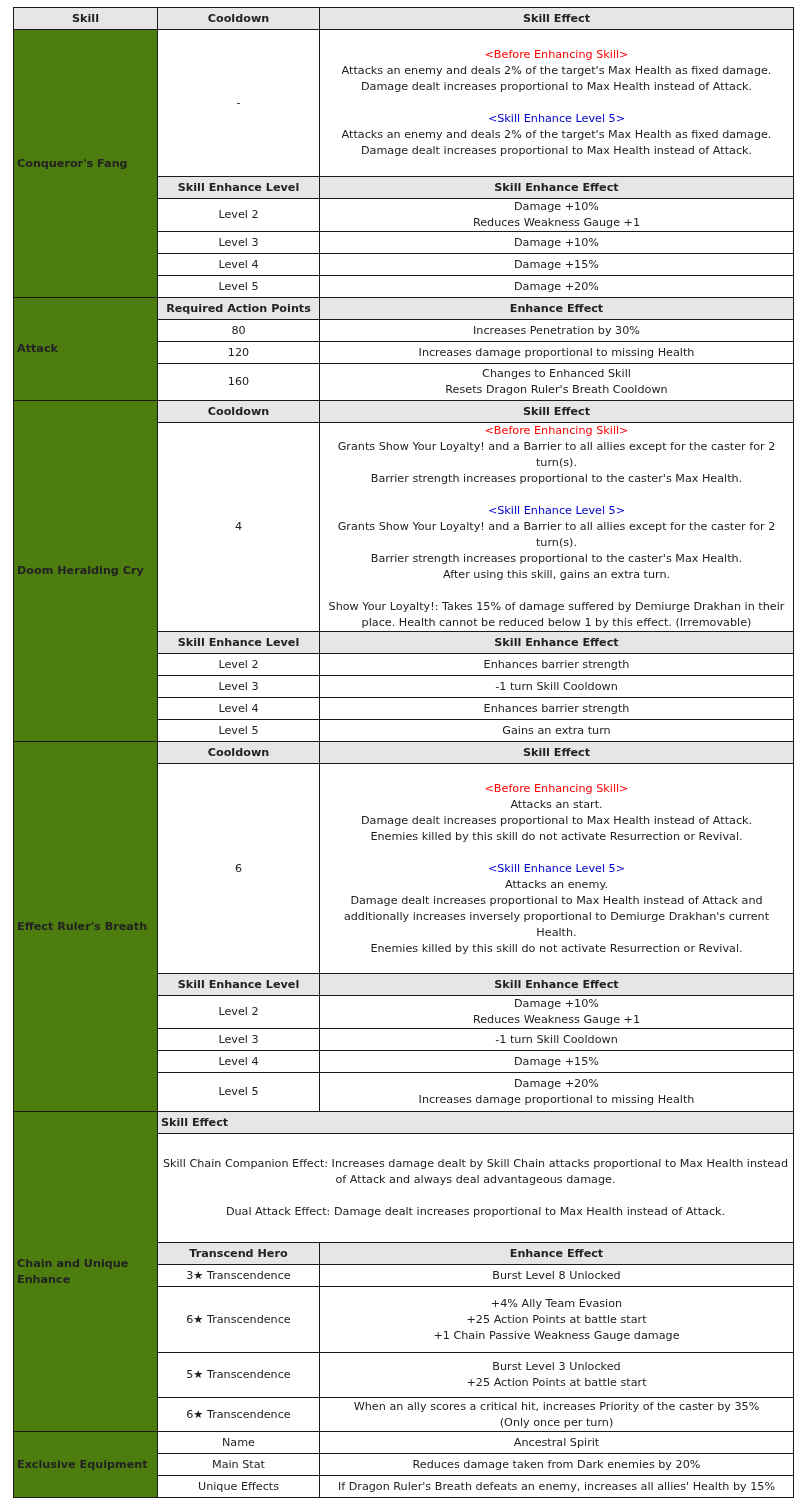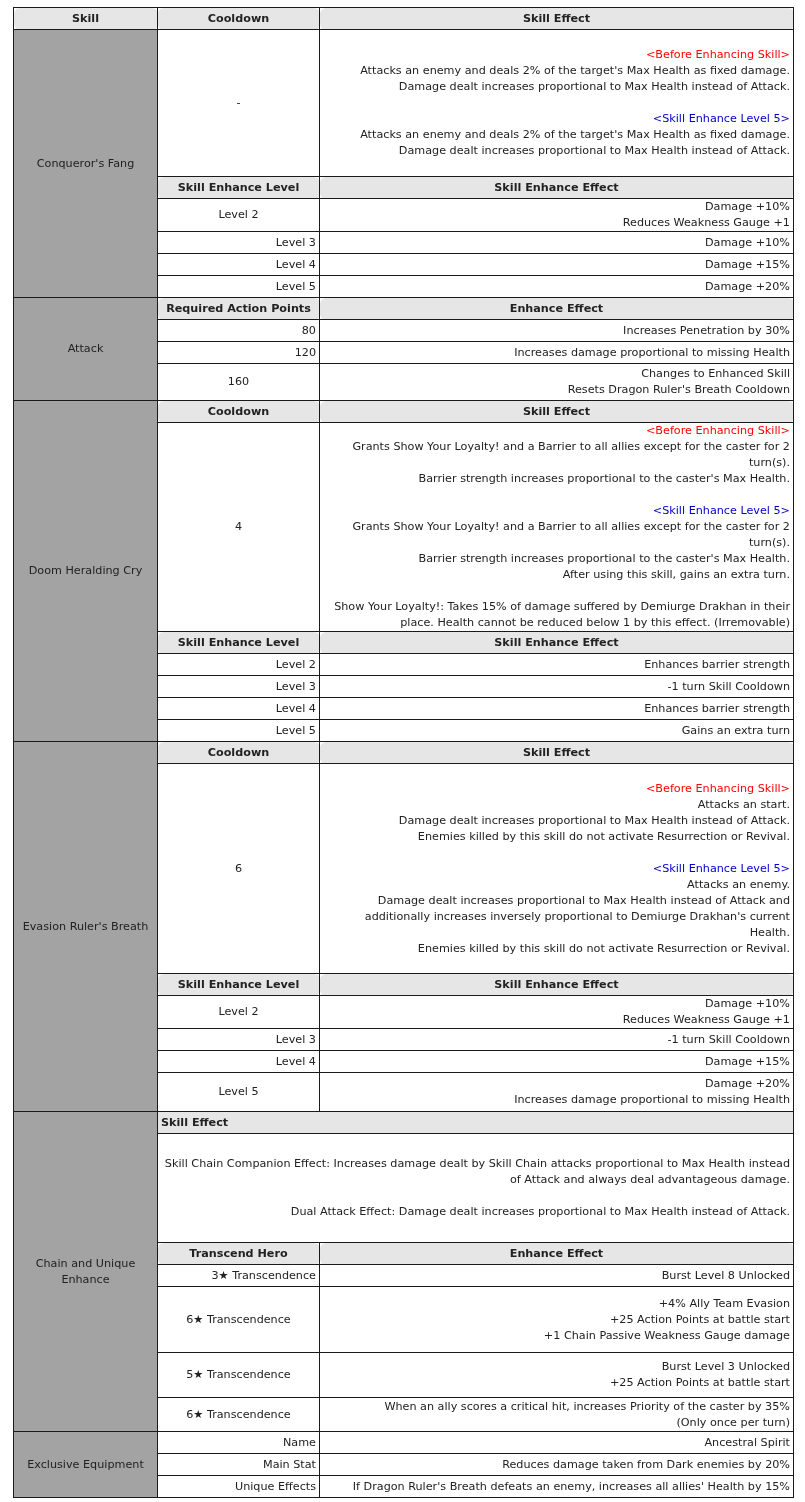--- a/index.html
+++ b/index.html
@@ -1,28 +1,28 @@
 <!DOCTYPE html>
 <html><head>
 <meta charset="utf-8">
 <style>
   html, body { margin:0; padding:0; background:#ffffff; }
   body { width:805px; height:1502px; position:relative; overflow:hidden;
          font-family:"DejaVu Sans", "Liberation Sans", sans-serif; font-size:11.2px; color:#222; }
   table.skills { position:absolute; left:13px; top:7px; width:780px; border-collapse:collapse; table-layout:fixed; }
   table.skills td, table.skills th { border:1px solid #1a1a1a; padding:0 3px; vertical-align:middle; line-height:16px; }
   col.c1 { width:144px; } col.c2 { width:162px; } col.c3 { width:474px; }
-  .hdr { background:#e6e6e6; font-weight:bold; text-align:center; height:21px;border-radius:6px; }
+  .hdr { background:#e6e6e6; font-weight:bold; text-align:center; height:21px; }
   .hdr-left { background:#e6e6e6; font-weight:bold; text-align:left; height:21px; }
-  .name { background:#a3a3a3; font-weight:normal; text-align:center; }
+  .name { background:#4d7c0f; font-weight:bold; text-align:left; }
   .ctr { text-align:center; }
-  .txt { text-align:right; white-space:pre-line; }
+  .txt { text-align:center; white-space:pre-line; }
   .red { color:#ff0000; font-weight:normal; }
   .blue { color:#0000cc; }
-  .h21 { height:21px;text-align:right; } .h32 { height:32px; }
+  .h21 { height:21px; } .h32 { height:32px; }
 </style>
 </head>
 <body>
 
 <table class="skills">
   <colgroup>
       <col class="c1">
       <col class="c2">
       <col class="c3">
     </colgroup>
@@ -118,21 +118,21 @@
   <tr>
     <td class="ctr h21">Level 4</td>
     <td class="txt">Enhances barrier strength</td>
   </tr>
   <tr>
     <td class="ctr h21">Level 5</td>
     <td class="txt">Gains an extra turn</td>
   </tr>
 
   <tr>
-    <td class="name" rowspan="7">Evasion Ruler's Breath</td>
+    <td class="name" rowspan="7">Effect Ruler's Breath</td>
     <td class="hdr">Cooldown</td>
     <td class="hdr">Skill Effect</td>
   </tr>
   <tr>
     <td class="ctr" style="height:209px">6</td>
     <td class="txt"><span class="red">&lt;Before Enhancing Skill&gt;</span>
 <span>Attacks an start.
 Damage dealt increases proportional to Max Health instead of Attack.
 Enemies killed by this skill do not activate Resurrection or Revival.</span>
 

